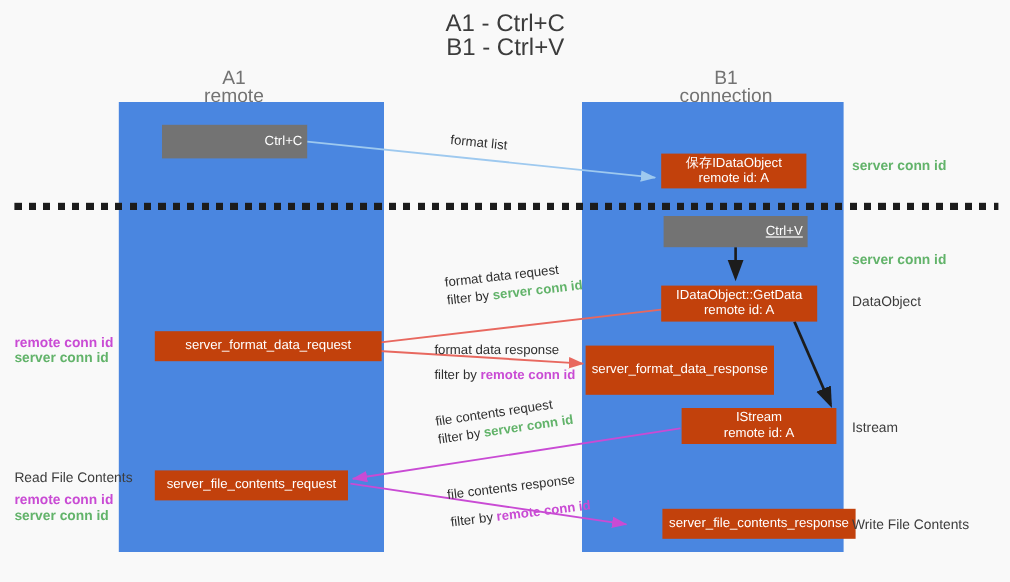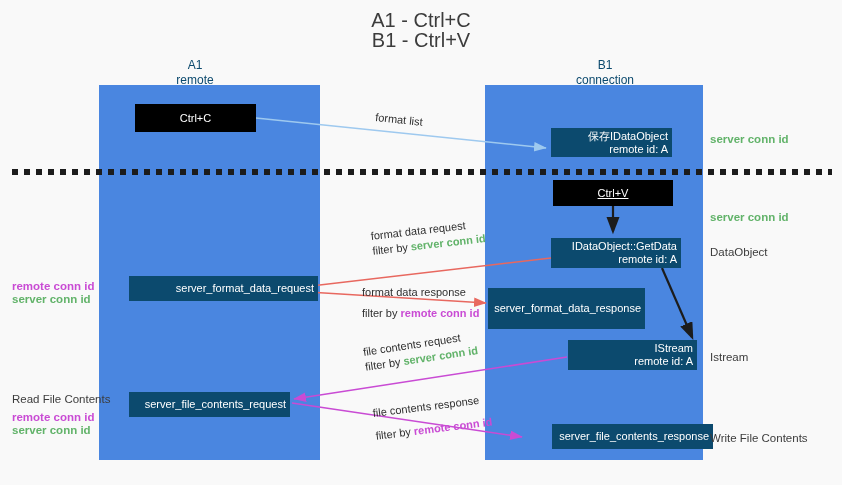--- a/index.html
+++ b/index.html
@@ -29,23 +29,23 @@
     width: 842px;
     text-align: center;
     font-size: 20px;
     line-height: 20px;
     color: #3c3c3c;
   }
 
   
   .col-head {
     text-align: center;
-    font-size: 12px;
+    font-size: 16px;
     line-height: 15px;
-    color: #0c4a6e;
+    color: #737373;
   }
   #head-a1 { left: 130px; top: 58px; width: 130px; }
   #head-b1 { left: 540px; top: 58px; width: 130px; }
 
   
   .lane {
     background: #4a86e0;
     top: 85px;
     height: 375px;
   }
@@ -66,22 +66,22 @@
     display: flex;
     flex-direction: column;
     align-items: center;
     justify-content: center;
     text-align: center;
     color: #ffffff;
     font-size: 11px;
     line-height: 13px;
     padding: 2px 4px;
   }
-  .box.green { background: #000000; }
-  .box.orange { background: #0c4a6e; align-items: flex-end; }
+  .box.green { background: #737373; align-items: flex-end; }
+  .box.orange { background: #c2410c; }
   .box .l2 { display: block; }
 
   
   .note {
     font-size: 11.5px;
     line-height: 14px;
     white-space: nowrap;
   }
   .note.green { color: #62b36a; font-weight: bold; }
   .note.purple { color: #c94bd4; font-weight: bold; }

